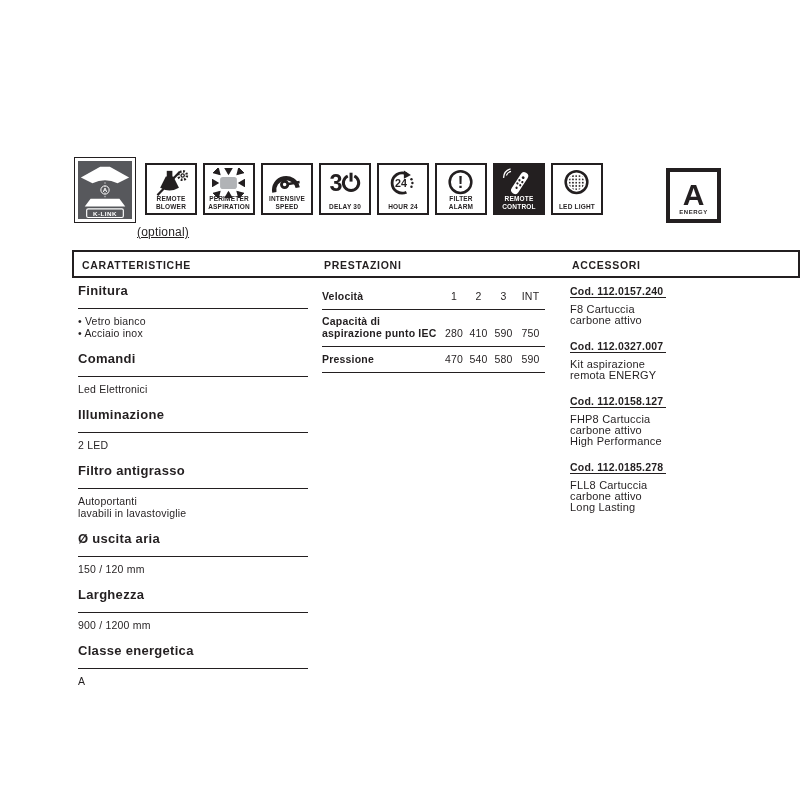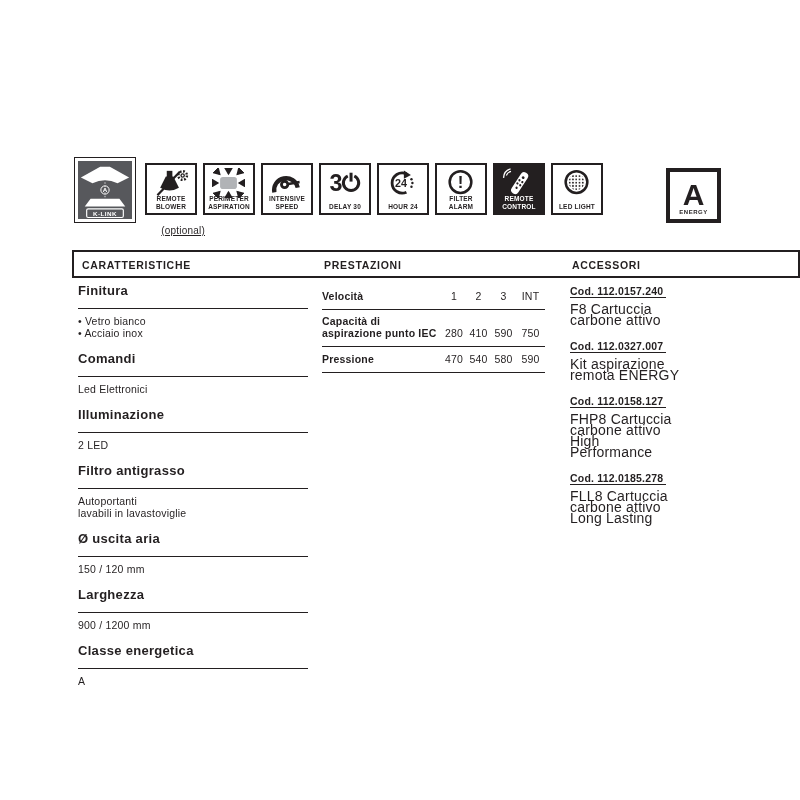--- a/index.html
+++ b/index.html
@@ -15,21 +15,21 @@
   .icon-label { font-size:6.5px; font-weight:bold; text-align:center; line-height:1.12;
     letter-spacing:0.2px; white-space:pre-line; position:relative; z-index:2; }
   .icon-box.inverted { background:#231f20; border-color:#231f20; }
   .icon-box.inverted .icon-label { color:#ffffff; }
 
   .klink-wrap { position:absolute; left:74px; top:157px; width:62px; height:66px;
     border:1px solid #231f20; background:#fff; }
   .klink-inner { position:absolute; left:3px; top:3px; right:3px; bottom:3px; background:#57585c; }
 
   .optional-note { position:absolute; left:137px; top:225px; width:68px;
-    font-size:10px; text-align:right; letter-spacing:0.2px;text-decoration:underline; }
+    font-size:12px; text-align:left; letter-spacing:0.2px;text-decoration:underline; }
 
   .energy-box { position:absolute; left:666px; top:168px; width:55px; height:55px;
     border:4px solid #231f20; background:#fff; display:flex; flex-direction:column;
     align-items:center; justify-content:flex-end; padding-bottom:4px; }
   .energy-grade { font-size:30px; font-weight:bold; line-height:28px; }
   .energy-label { font-size:6px; font-weight:bold; letter-spacing:0.5px; }
 
   
   .table-header { position:absolute; left:72px; top:250px; width:728px; height:28px;
     border:2px solid #231f20; background:#fff; }
@@ -53,21 +53,21 @@
   .perf-row.last { border-bottom:none; }
   .perf-label { font-size:10.5px; font-weight:bold; line-height:11.5px; white-space:pre-line;
     letter-spacing:0.2px; }
   .perf-val { font-size:10.5px; text-align:center; letter-spacing:0.2px; }
 
   
   .col-accessori { position:absolute; left:570px; top:286px; width:112px; }
   .acc-item { margin-bottom:15px; }
   .acc-code { font-size:10.5px; font-weight:bold; line-height:11px; 
     border-bottom:1.5px solid #231f20; width:96px; letter-spacing:0.2px; }
-  .acc-desc { font-size:14px; line-height:11px; padding-top:6px; white-space:pre-line;
+  .acc-desc { font-size:11px; line-height:11px; padding-top:6px; white-space:pre-line;
     letter-spacing:0.2px; }
 </style>
 </head>
 <body>
 
 <div class="klink-wrap">
   <div class="klink-inner">
     <svg viewBox="0 0 56 60" width="54" height="58">
       <path d="M3,17 L23,6 H33 L53,17 L41,23 Q28,17 15,23 Z" fill="#ffffff"></path>
       <line x1="28" y1="22" x2="28" y2="40" stroke="#ffffff" stroke-width="0.8" stroke-dasharray="1.5 2"></line>

